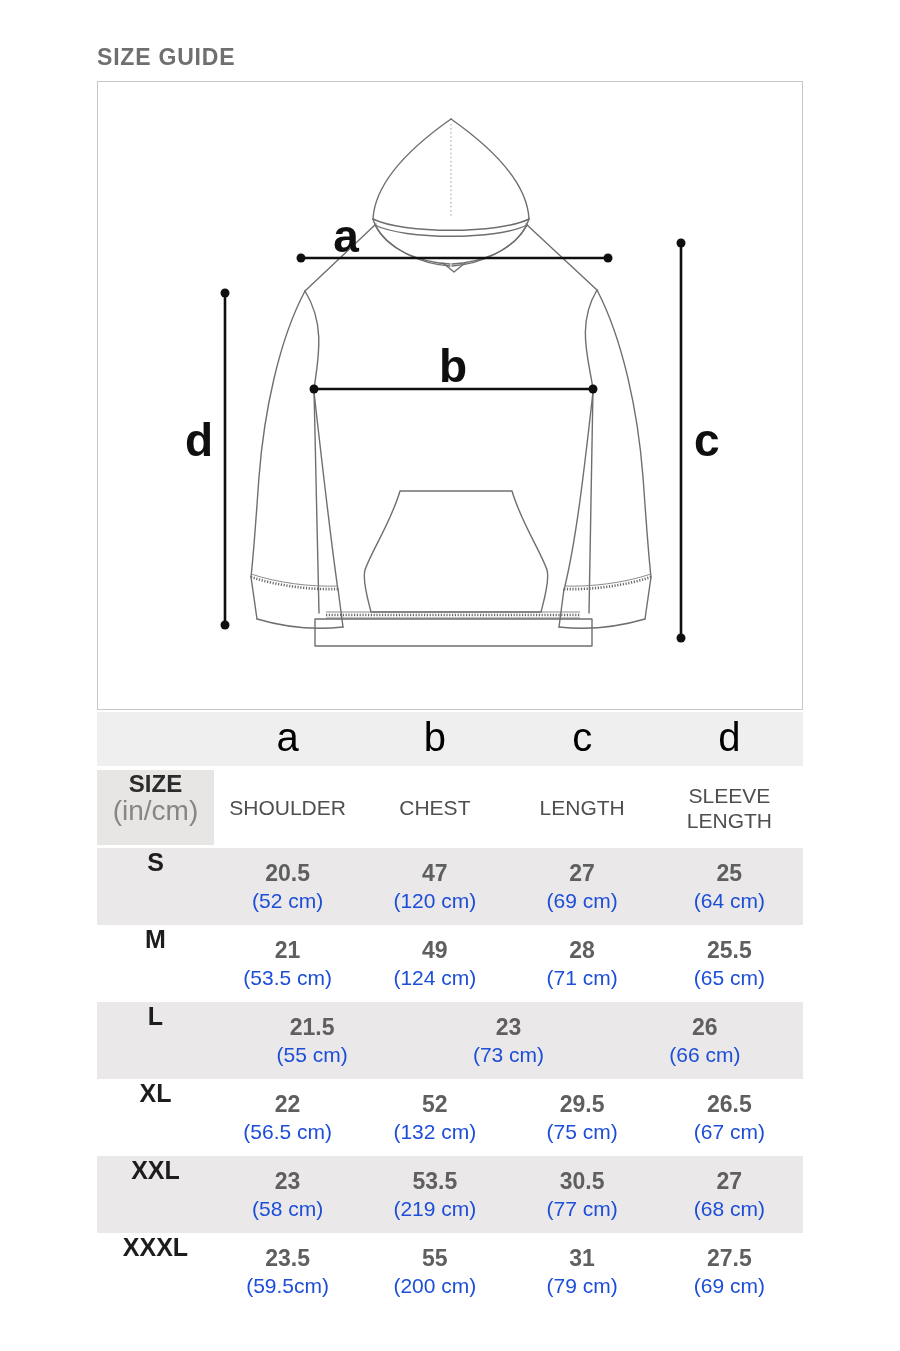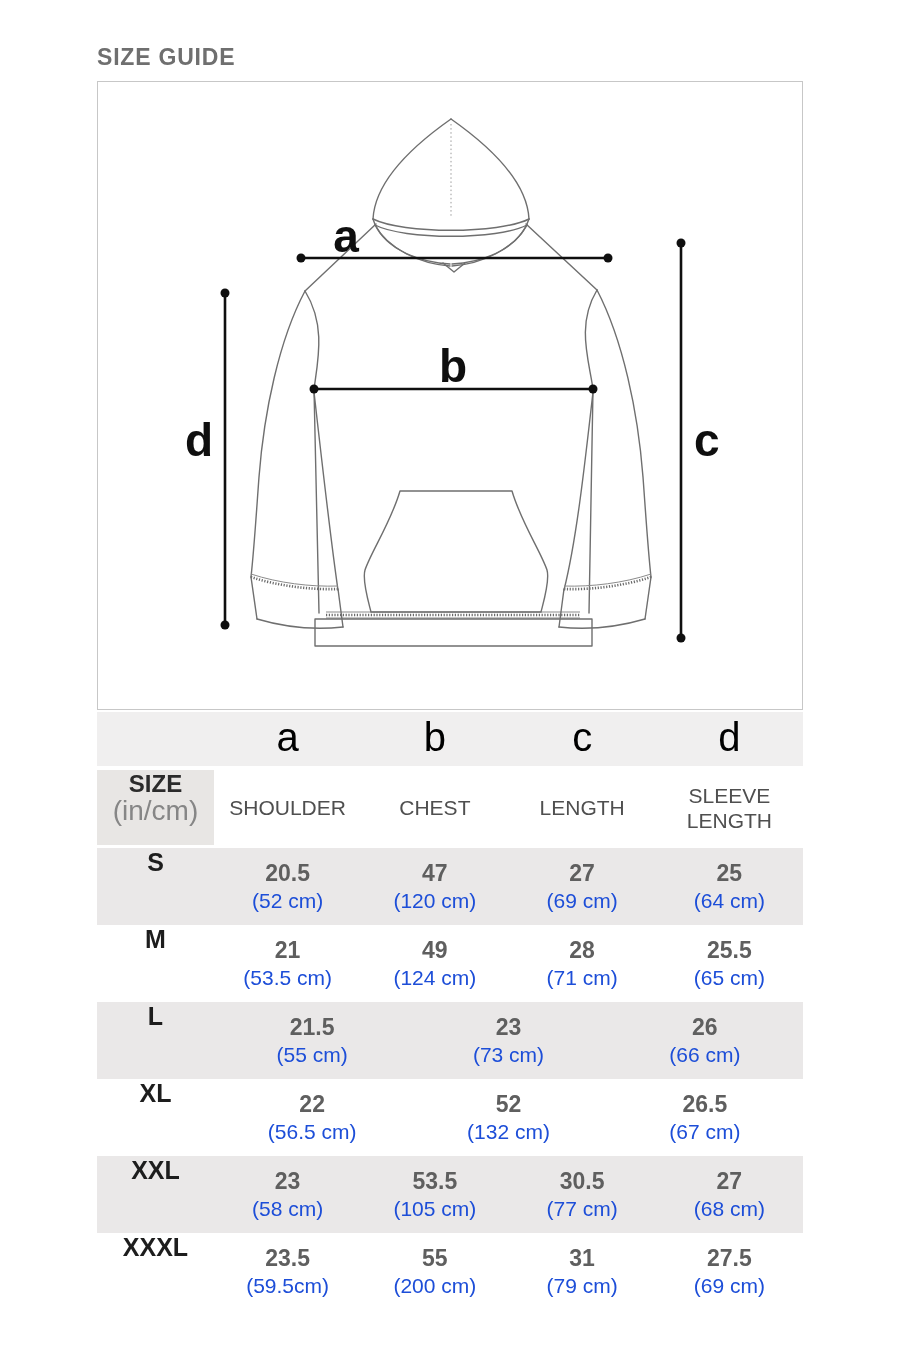--- a/index.html
+++ b/index.html
@@ -234,34 +234,38 @@
       <div class="c0 size-label">XL</div>
       <div class="cv">
         <span class="val-in">22</span>
         <span class="val-cm">(56.5 cm)</span>
       </div>
       <div class="cv">
         <span class="val-in">52</span>
         <span class="val-cm">(132 cm)</span>
       </div>
       <div class="cv">
+        <span class="val-in">29.5</span>
+        <span class="val-cm">(75 cm)</span>
+      </div>
+      <div class="cv">
         <span class="val-in">26.5</span>
         <span class="val-cm">(67 cm)</span>
       </div>
     </div>
 
     <div class="row data-row stripe">
       <div class="c0 size-label">XXL</div>
       <div class="cv">
         <span class="val-in">23</span>
         <span class="val-cm">(58 cm)</span>
       </div>
       <div class="cv">
         <span class="val-in">53.5</span>
-        <span class="val-cm">(105 cm)</span>
+        <span class="val-cm">(219 cm)</span>
       </div>
       <div class="cv">
         <span class="val-in">30.5</span>
         <span class="val-cm">(77 cm)</span>
       </div>
       <div class="cv">
         <span class="val-in">27</span>
         <span class="val-cm">(68 cm)</span>
       </div>
     </div>

